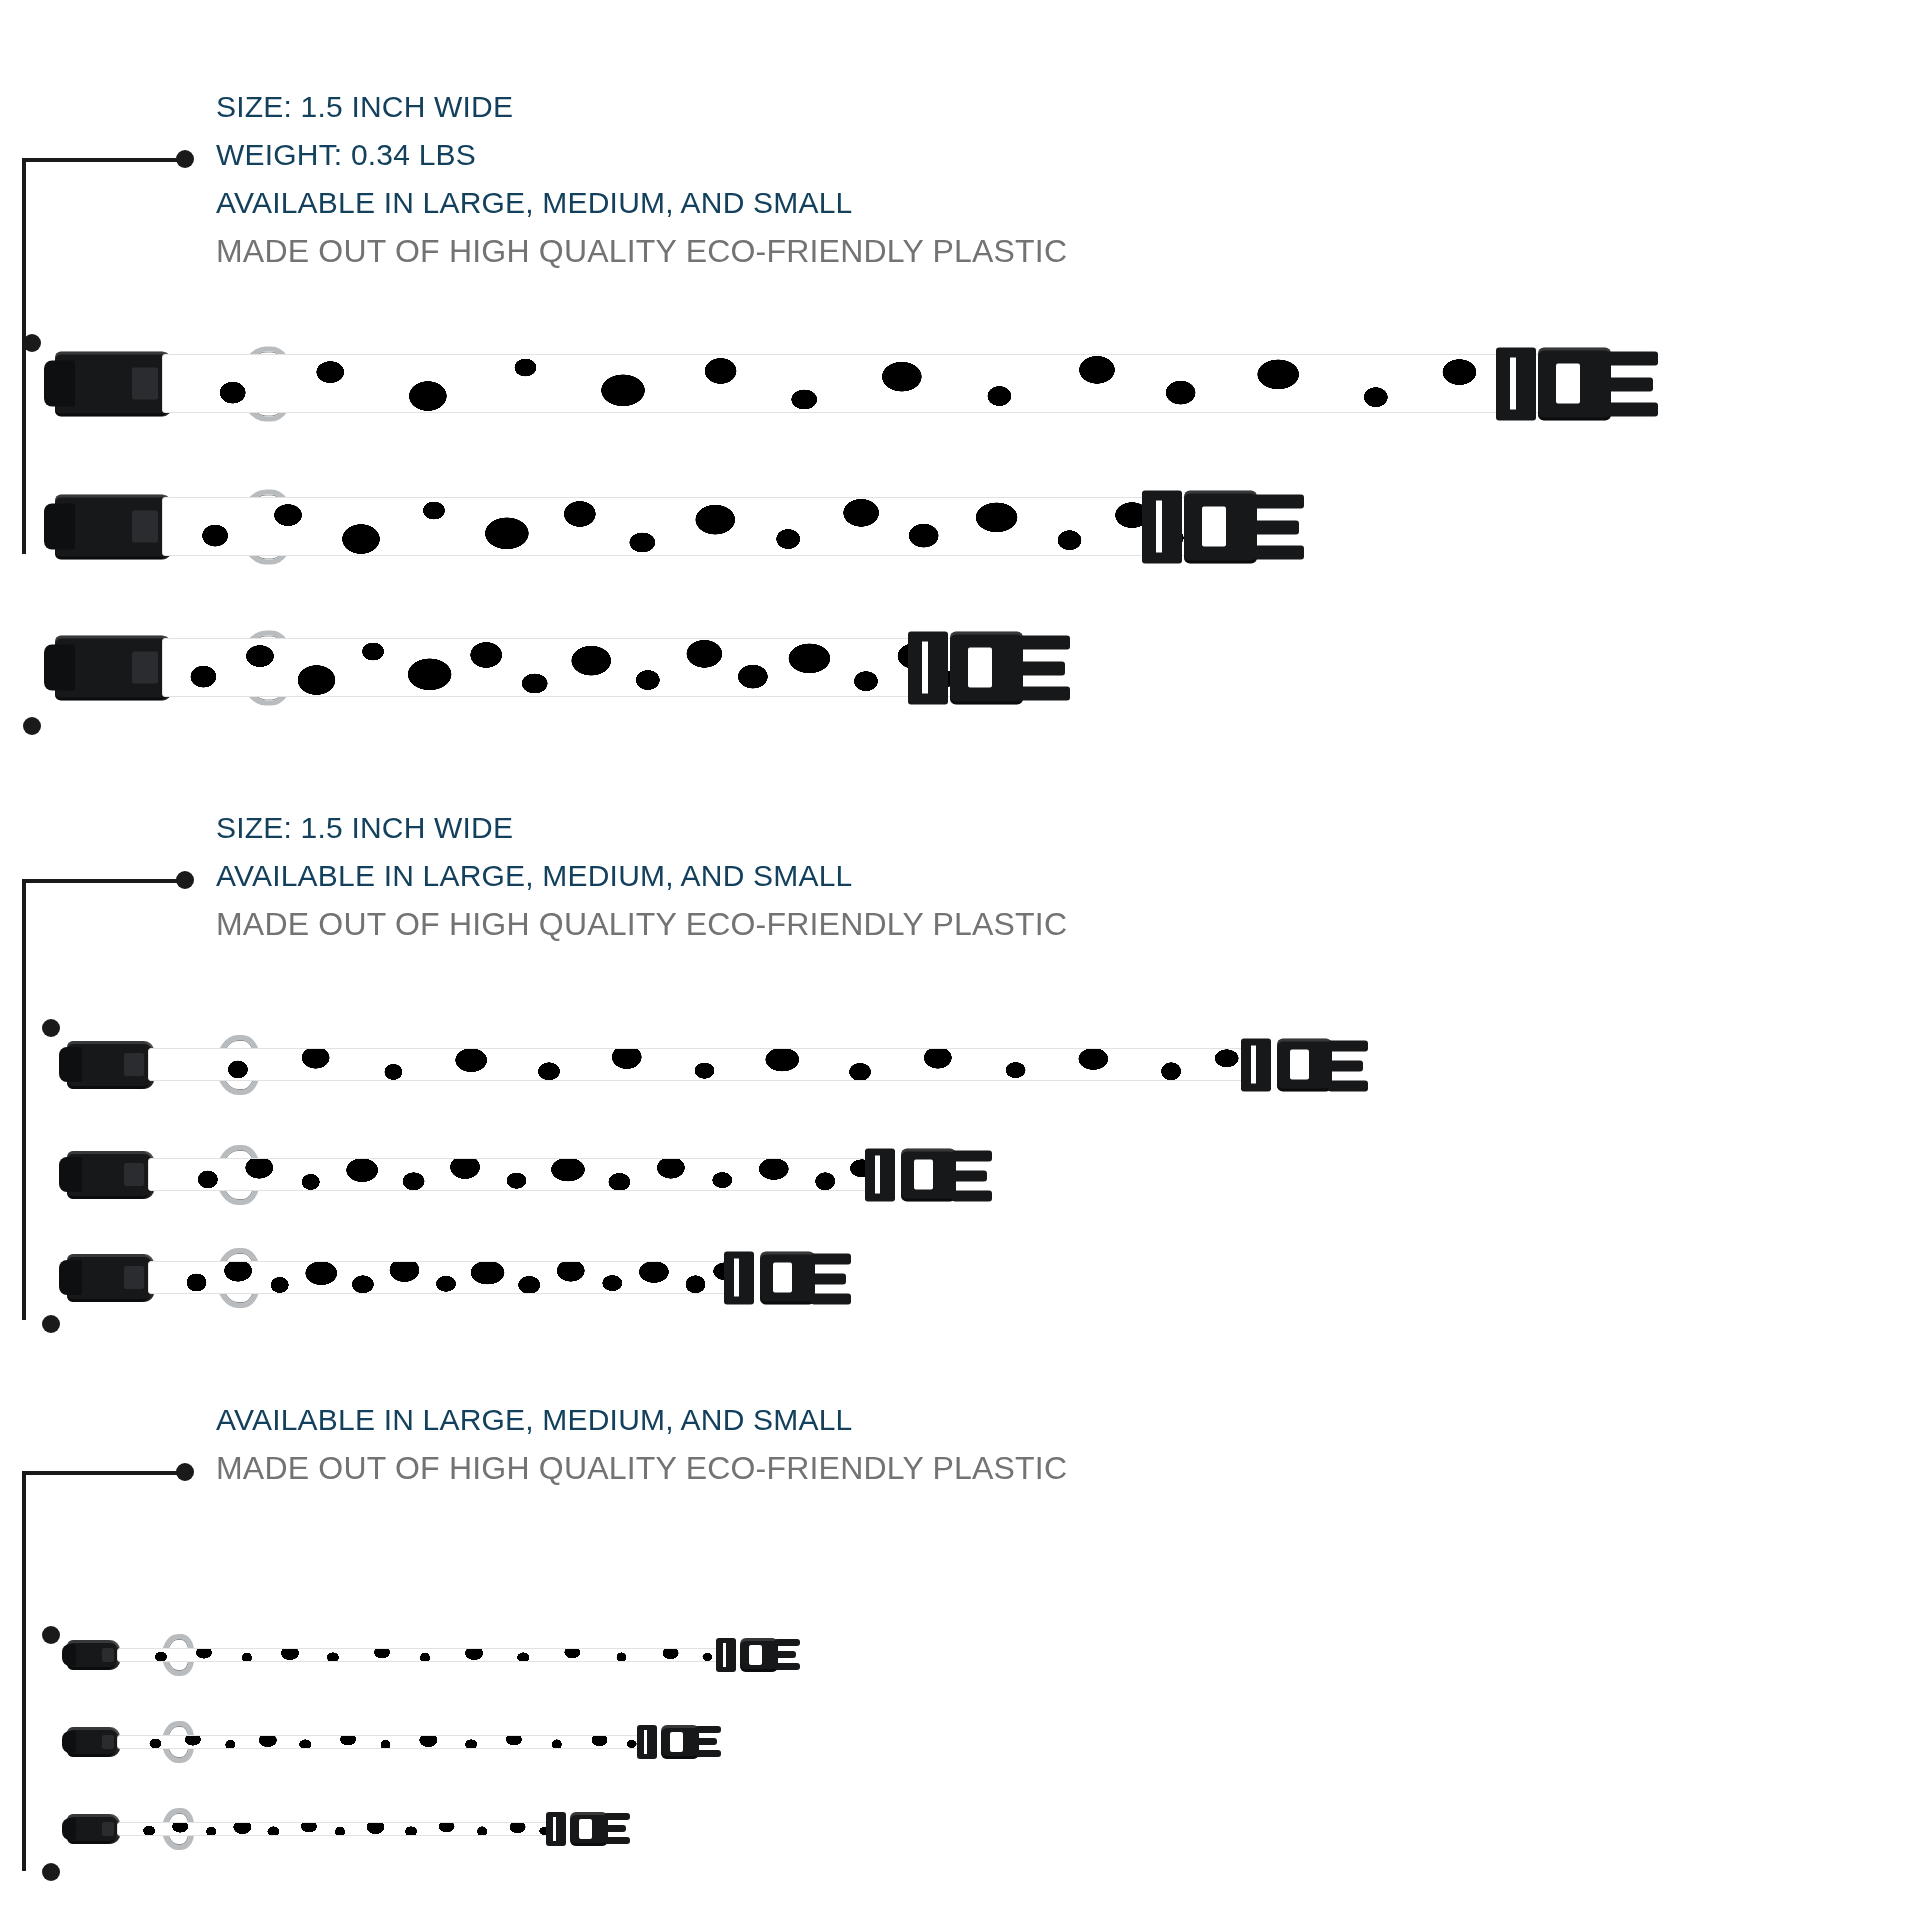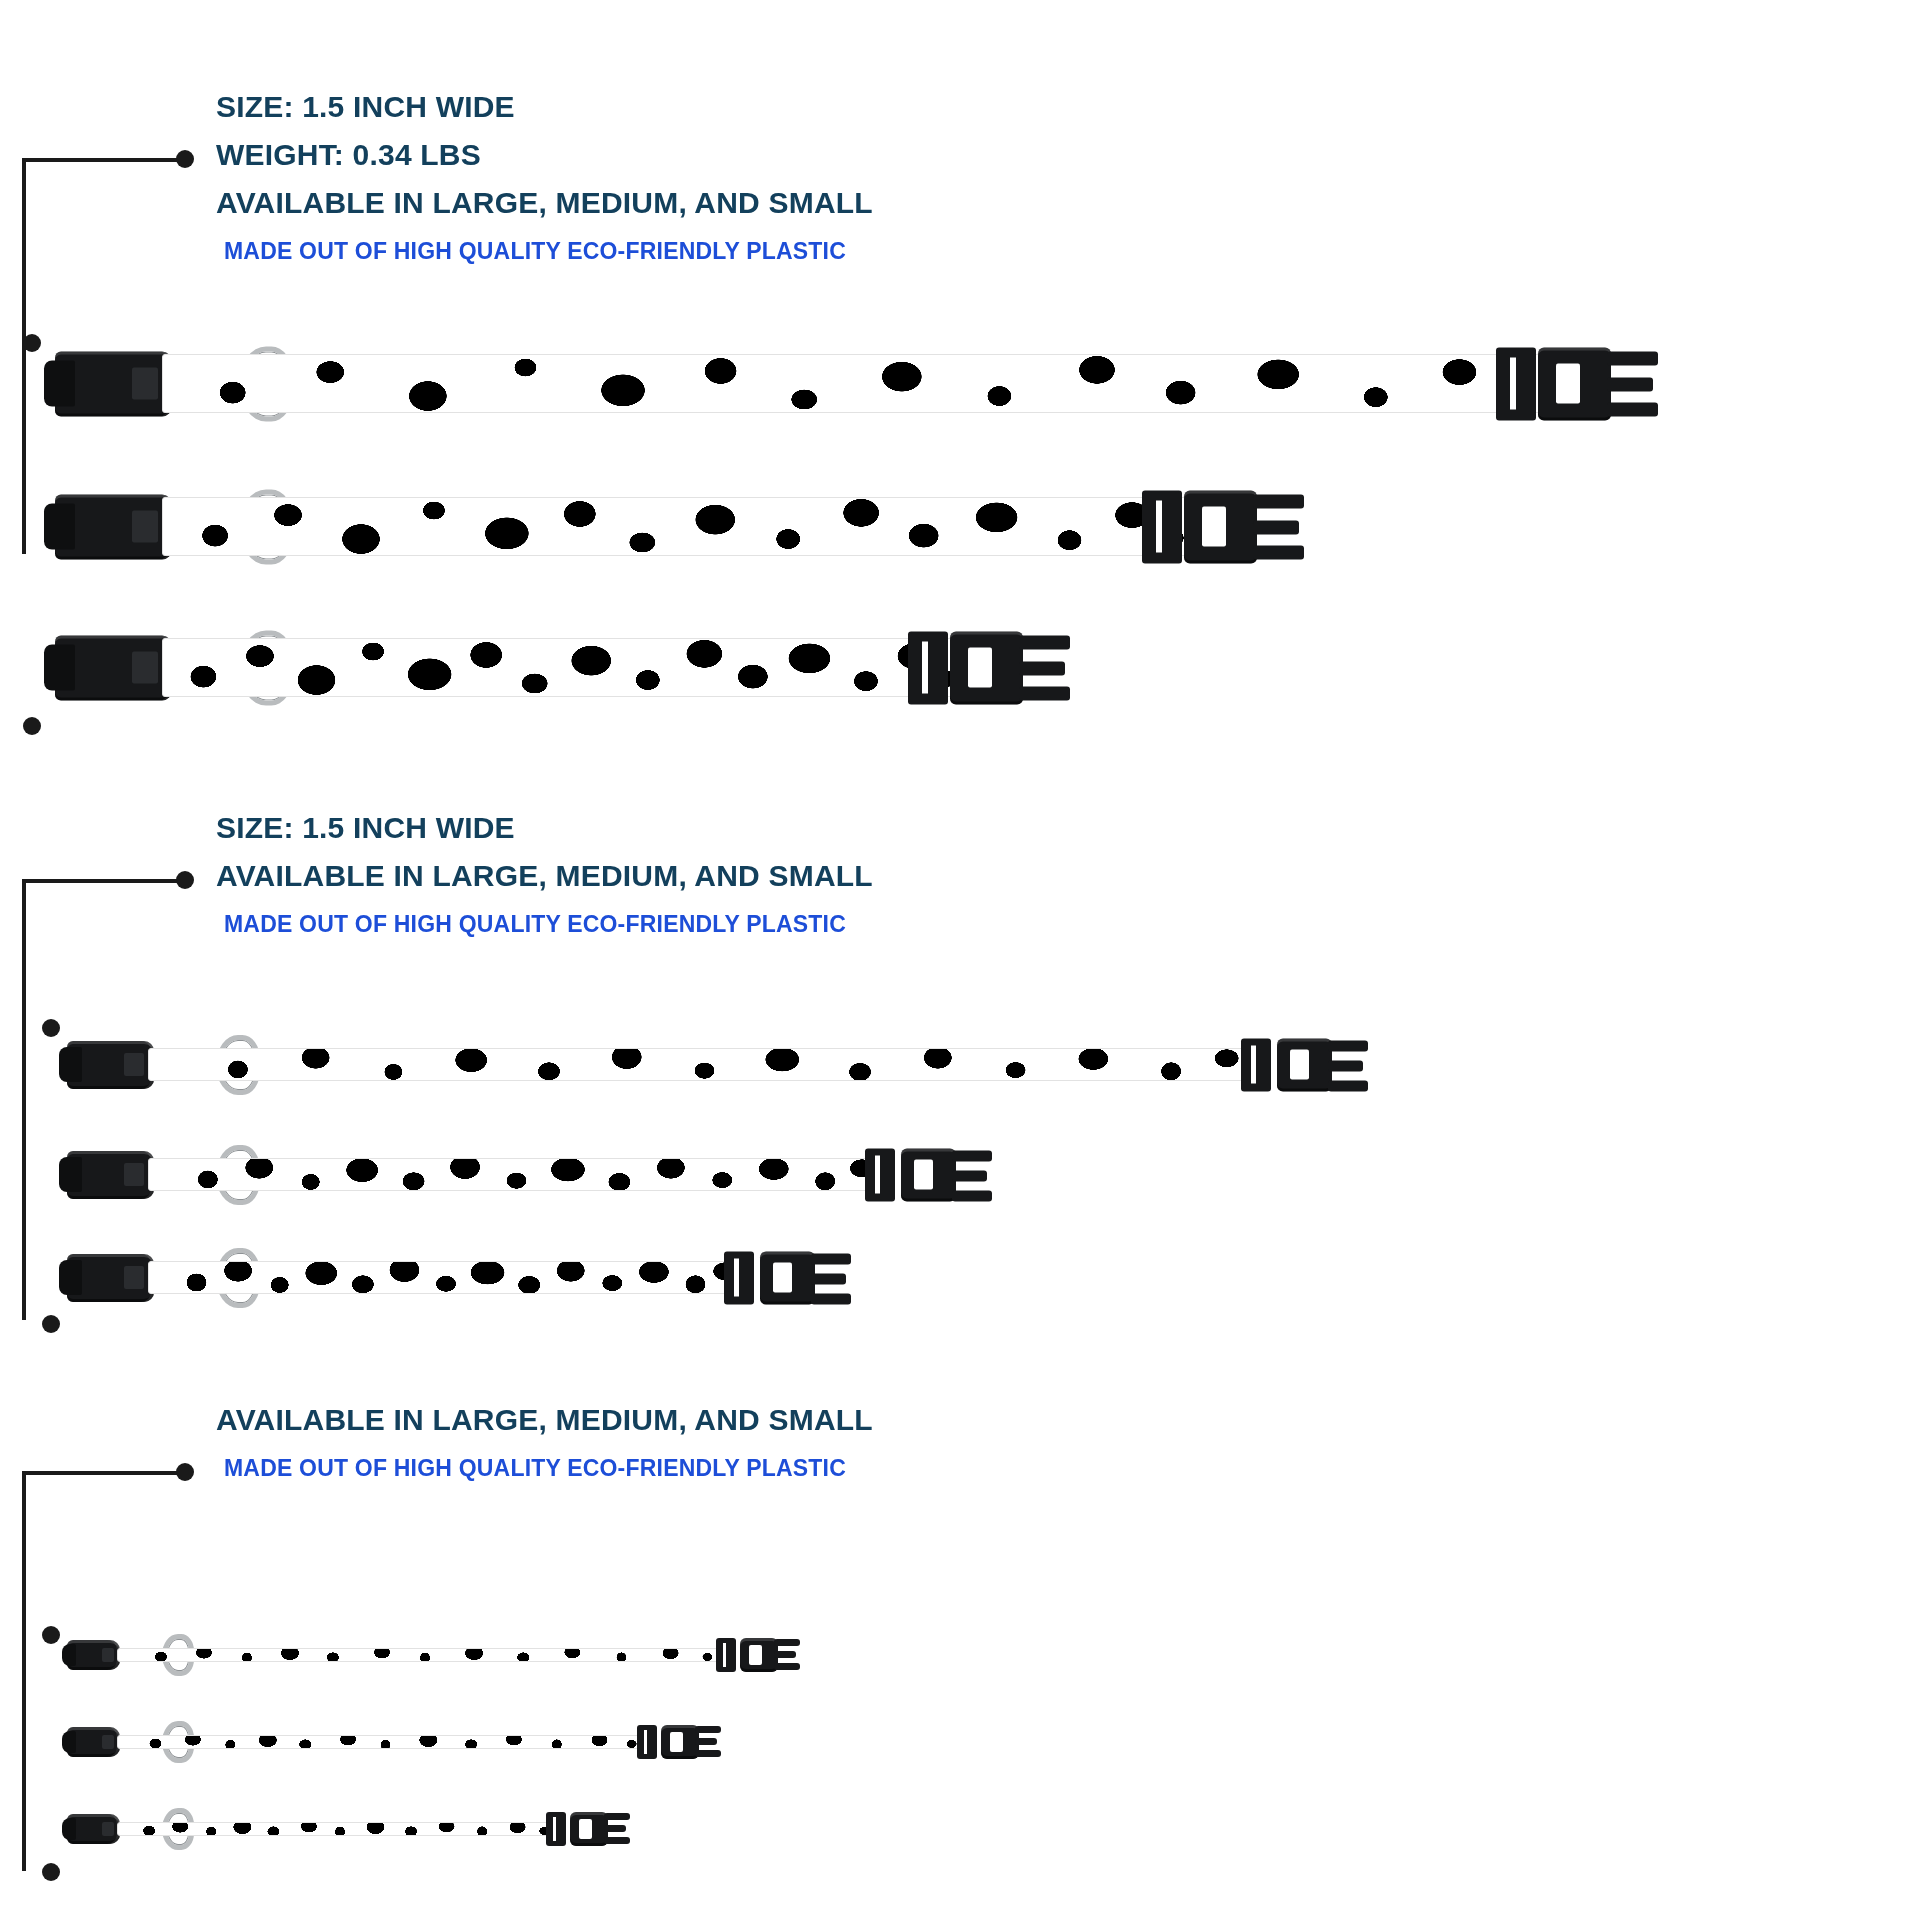--- a/index.html
+++ b/index.html
@@ -21,34 +21,33 @@
     width: 1927px;
     height: 1927px;
   }
 
   
   .spec-block {
     position: absolute;
     left: 216px;
   }
   .spec-line {
-    font-weight: bold;
+    font-weight: normal;
     letter-spacing: 0.2px;
     white-space: nowrap;
   }
   .spec-line.dark {
     color: #13405c;
     font-size: 30px;
     line-height: 48px;
   }
   .spec-line.accent {
-    color: #1d4ed8;
-    font-size: 23px;
+    color: #737373;
+    font-size: 32px;
     line-height: 48px;
-    margin-left: 8px;
   }
 
   
   .bracket {
     position: absolute;
   }
   .bracket .vline {
     position: absolute;
     left: 0;
     width: 4px;

